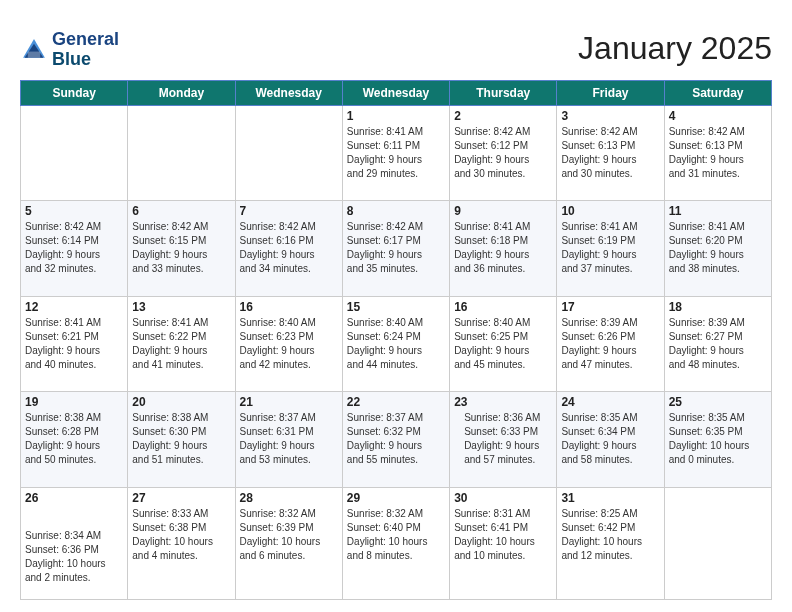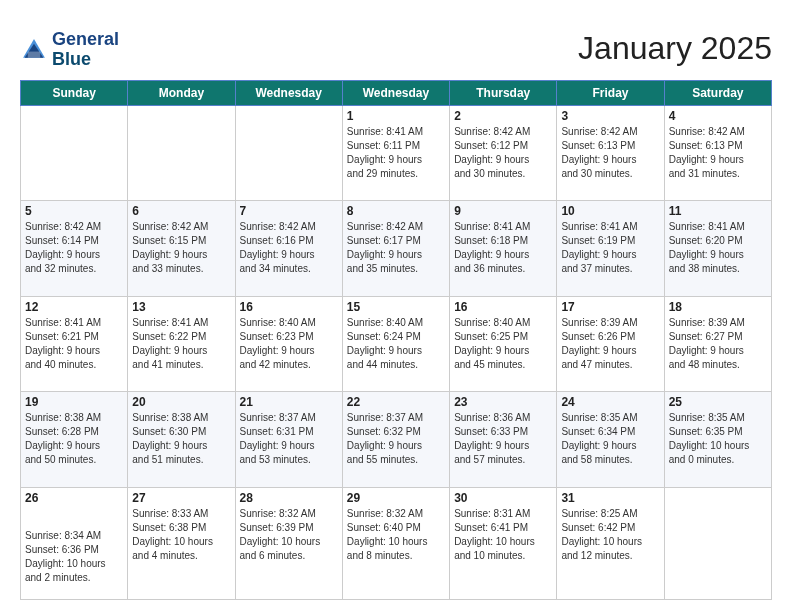--- a/index.html
+++ b/index.html
@@ -294,21 +294,21 @@
           </td>
           <td>
             <div class="day-num">22</div>
             <div class="day-info" style="white-space: pre-line;">Sunrise: 8:37 AM
 Sunset: 6:32 PM
 Daylight: 9 hours
 and 55 minutes.</div>
           </td>
           <td>
             <div class="day-num">23</div>
-            <div class="day-info" style="white-space: pre-line;">Sunrise: 8:36 AM
+            <div class="day-info" style="white-space: pre-line; margin-left: 10px;">Sunrise: 8:36 AM
 Sunset: 6:33 PM
 Daylight: 9 hours
 and 57 minutes.</div>
           </td>
           <td>
             <div class="day-num">24</div>
             <div class="day-info" style="white-space: pre-line;">Sunrise: 8:35 AM
 Sunset: 6:34 PM
 Daylight: 9 hours
 and 58 minutes.</div>

